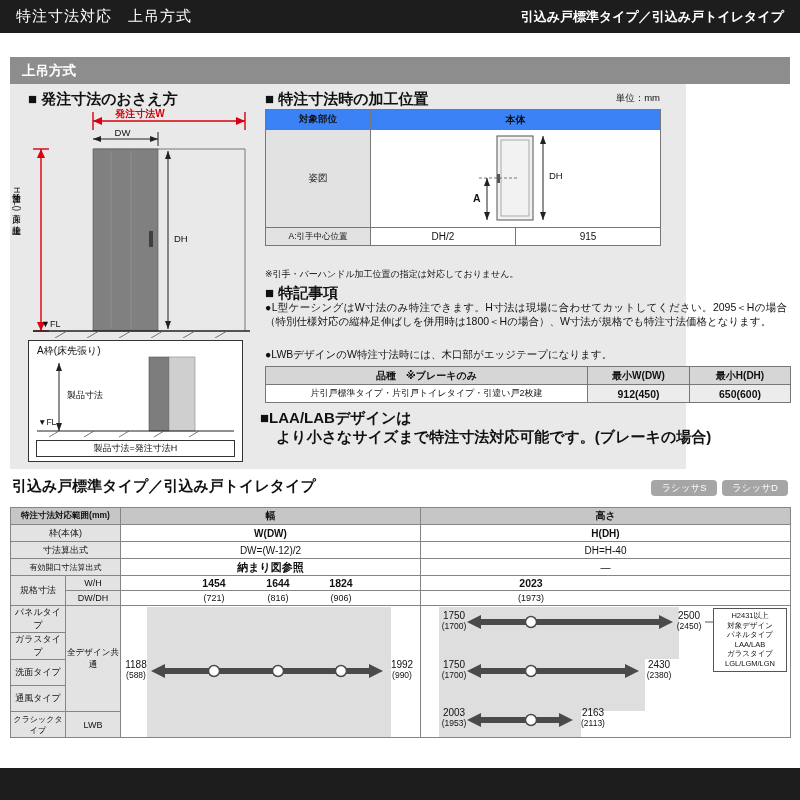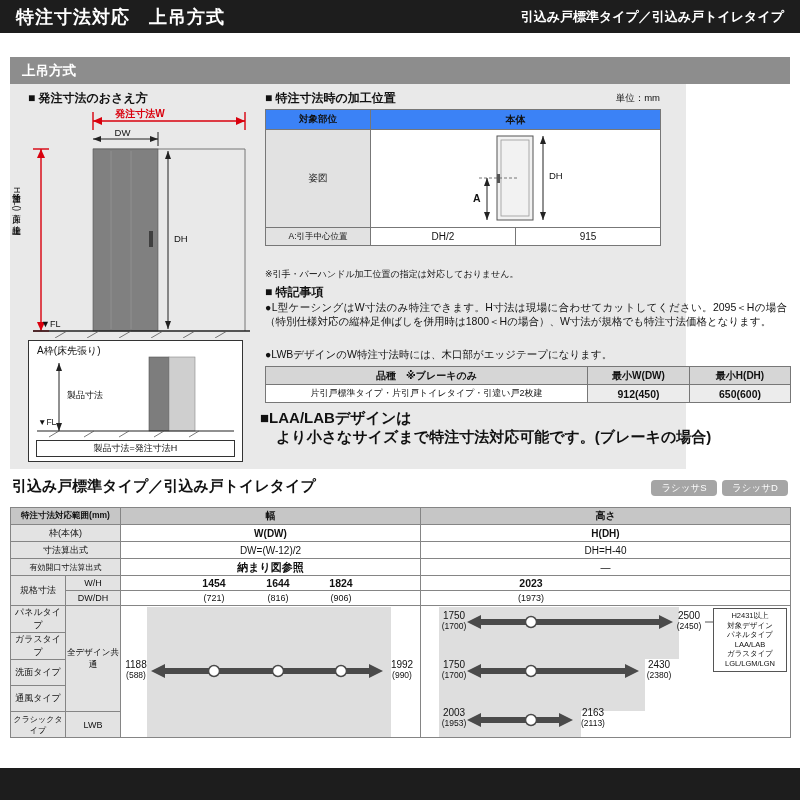--- a/index.html
+++ b/index.html
@@ -2,27 +2,27 @@
 <html><head>
 <meta charset="utf-8">
 <style>
   *{margin:0;padding:0;box-sizing:border-box}
   body{background:#fff}
   #page{position:relative;width:800px;height:800px;background:#fff;overflow:hidden;
         font-family:"Liberation Sans","DejaVu Sans",sans-serif;color:#111}
   
   .topbar{position:absolute;left:0;top:0;width:800px;height:33px;background:#1d1d1d;color:#fff;
           display:flex;align-items:center;justify-content:space-between;padding:0 16px}
-  .topbar .tl{font-weight:bold;font-size:18px;letter-spacing:1px}
+  .topbar .tl{font-weight:normal;font-size:15px;letter-spacing:1px}
   .topbar .tr{font-weight:bold;font-size:13px}
   
   .panel1{position:absolute;left:10px;top:57px;width:676px;height:412px;background:#e9e9e9}
   .p1title{position:absolute;left:0;top:0;width:780px;height:27px;background:#8d8d8d;color:#fff;
            font-weight:bold;font-size:13.5px;line-height:27px;padding-left:12px}
-  .h1{position:absolute;font-weight:bold;font-size:12px;white-space:nowrap}
+  .h1{position:absolute;font-weight:bold;font-size:15px;white-space:nowrap}
   .dlabel{position:absolute;font-size:10px;white-space:nowrap}
   .red{color:#d9000d;font-weight:bold}
   .vtext{position:absolute;writing-mode:vertical-lr;text-orientation:mixed;font-size:8.5px;line-height:12px}
   .ln{stroke:#222;stroke-width:1;fill:none}
   .lnr{stroke:#d9000d;stroke-width:1.4;fill:none}
   .lng{stroke:#777;stroke-width:1;fill:none}
   .ar{fill:#222}.arr{fill:#d9000d}
   .hatch{stroke:#555;stroke-width:0.8}
   
   .aframe{position:absolute;left:18px;top:283px;width:215px;height:122px;background:#fff;border:1px solid #333}

